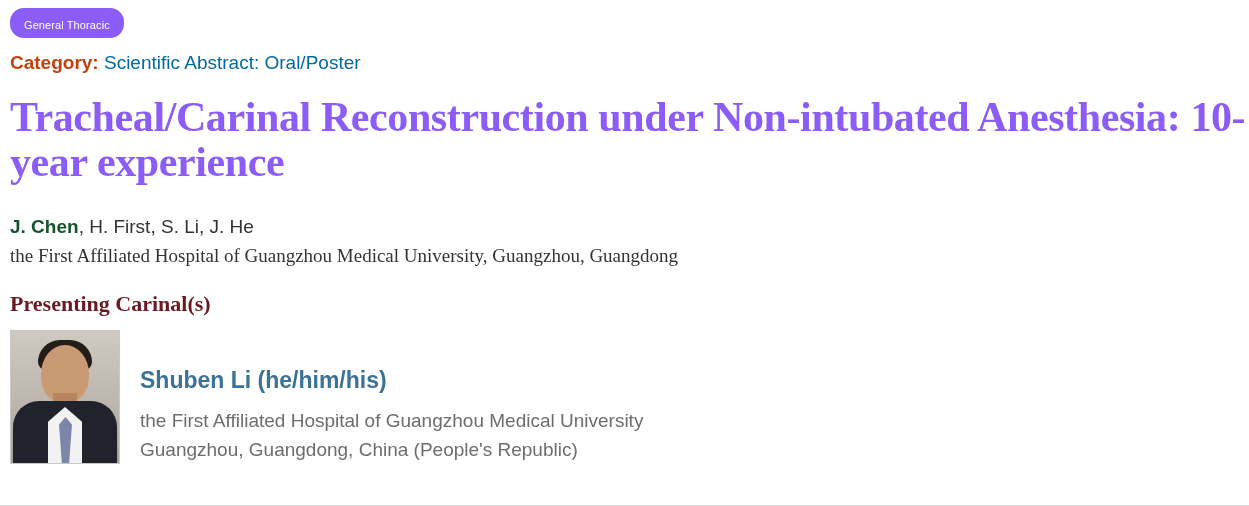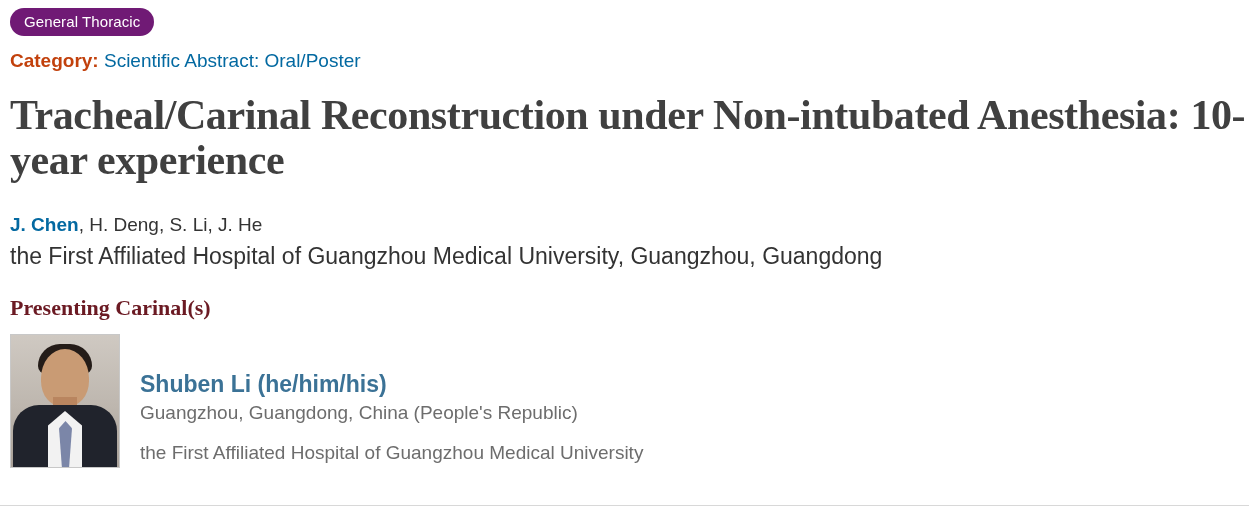--- a/index.html
+++ b/index.html
@@ -17,25 +17,25 @@
   }
   .page {
     padding: 8px 0 0 10px;
     box-sizing: border-box;
     position: relative;
     width: 1249px;
     height: 506px;
   }
   .badge {
     display: inline-block;
-    background: #701a75;
+    background: #8b5cf6;
     color: #ffffff;
-    font-size: 15px;
+    font-size: 11px;
     font-family: "Liberation Sans", sans-serif;
-    padding: 6px 14px 7px 14px;
+    padding: 12px 14px 7px 14px;
     border-radius: 14px;
     line-height: 1;
     letter-spacing: 0.1px;
   }
   .category-line {
     margin-top: 14px;
     font-size: 19px;
     color: #333333;
     line-height: 1.2;
   }
@@ -46,39 +46,40 @@
   .category-line .cat-value {
     font-weight: normal;
     color: #0369a1;
   }
   .title {
     margin-top: 20px;
     font-family: "Liberation Serif", serif;
     font-weight: bold;
     font-size: 42px;
     line-height: 1.07;
-    color: #404040;
+    color: #8b5cf6;
     letter-spacing: -0.4px;
     max-width: 1245px;
   }
   .authors {
     margin-top: 26px;
     font-size: 19px;
     color: #333333;
     line-height: 1.45;
   }
   .authors .first-author {
     font-weight: bold;
-    color: #0369a1;
+    color: #14532d;
   }
   .affiliation {
-    font-size: 23px;
+    font-size: 19px;
     color: #333333;
     line-height: 1.45;
     margin-top: 2px;
+    font-family: Liberation Serif, serif;
   }
   .presenting-heading {
     margin-top: 22px;
     font-family: "Liberation Serif", serif;
     font-weight: bold;
     font-size: 22px;
     color: #6b1a23;
     line-height: 1.1;
   }
   .presenter-block {
@@ -193,37 +194,37 @@
   <span class="badge">General Thoracic</span>
 
   <div class="category-line">
     <span class="cat-label">Category:</span>
     <span class="cat-value">Scientific Abstract: Oral/Poster</span>
   </div>
 
   <h1 class="title">Tracheal/Carinal Reconstruction under Non-intubated Anesthesia: 10-year experience</h1>
 
   <div class="authors">
-    <span class="first-author">J. Chen</span><span>, H. Deng, S. Li, J. He</span>
+    <span class="first-author">J. Chen</span><span>, H. First, S. Li, J. He</span>
   </div>
   <div class="affiliation">the First Affiliated Hospital of Guangzhou Medical University, Guangzhou, Guangdong</div>
 
   <div class="presenting-heading">Presenting Carinal(s)</div>
 
   <div class="presenter-block">
     <div class="avatar">
       <div class="bg"></div>
       <div class="hair"></div>
       <div class="head"></div>
       <div class="neck"></div>
       <div class="body"></div>
       <div class="shirt"></div>
       <div class="tie"></div>
     </div>
     <div class="presenter-info">
       <div class="presenter-name">Shuben Li (he/him/his)</div>
+      <div class="presenter-affil">the First Affiliated Hospital of Guangzhou Medical University</div>
       <div class="presenter-affil" style="margin-top:0">Guangzhou, Guangdong, China (People's Republic)</div>
-      <div class="presenter-affil">the First Affiliated Hospital of Guangzhou Medical University</div>
     </div>
   </div>
 
   <div class="bottom-rule"></div>
 </div>
 
 </body></html>

